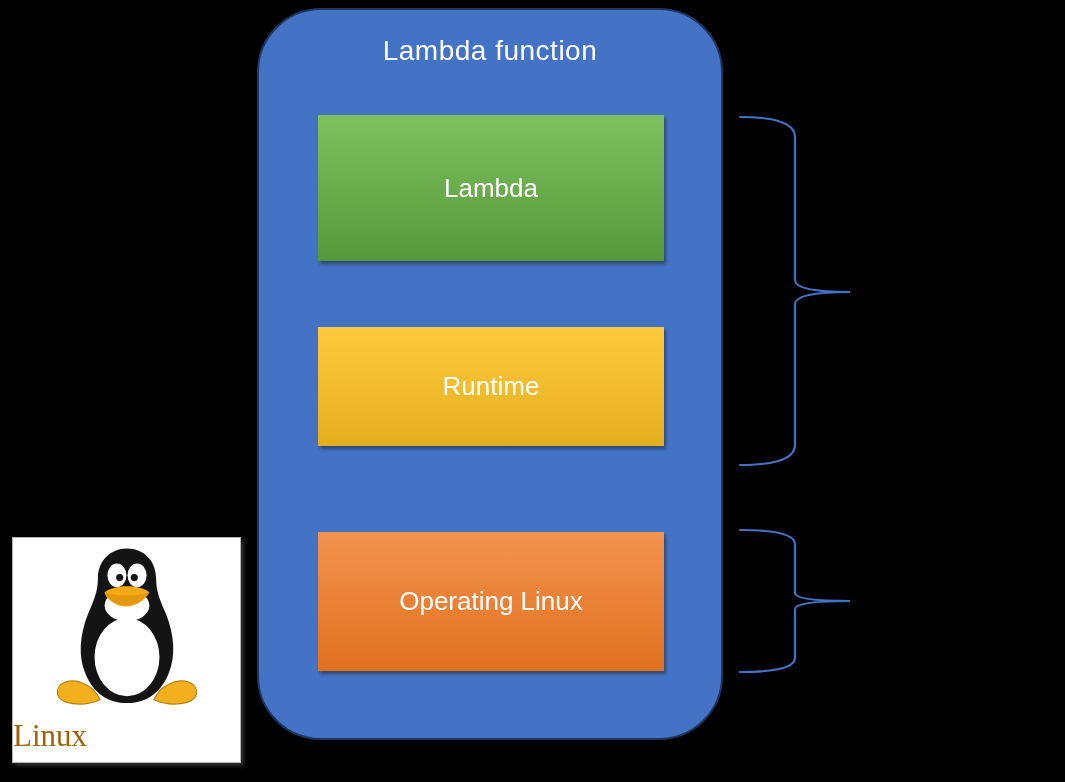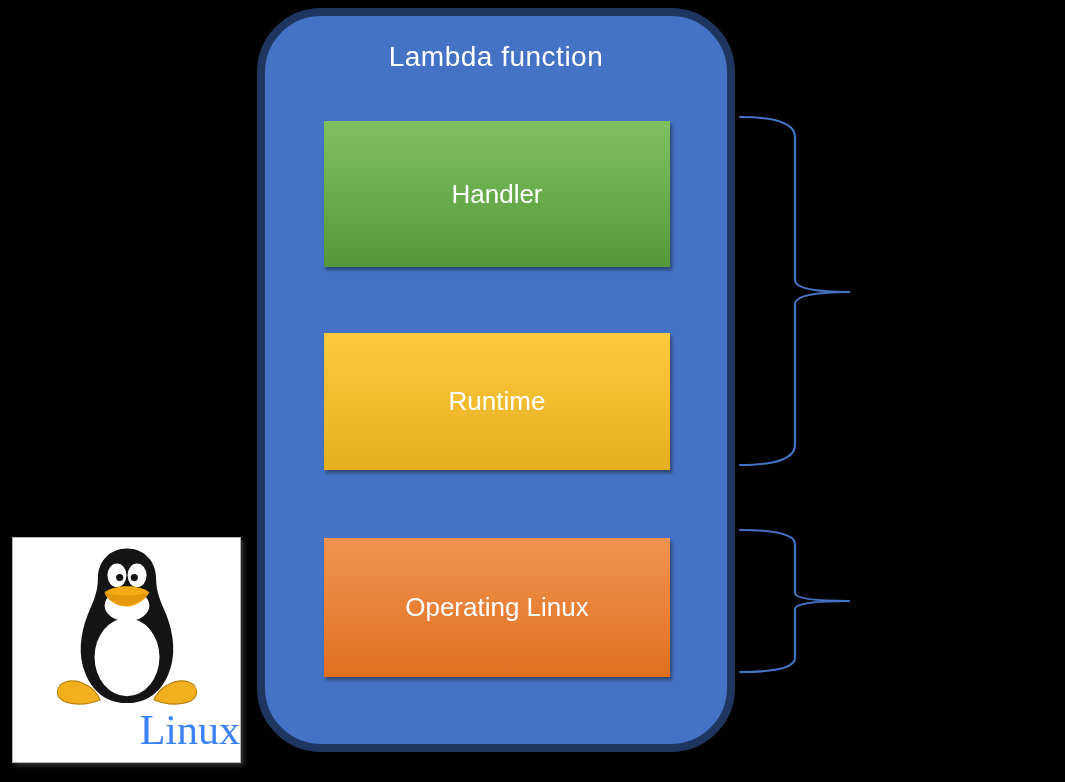--- a/index.html
+++ b/index.html
@@ -18,21 +18,21 @@
     background: #000000;
   }
   
   .lambda-container {
     position: absolute;
     left: 257px;
     top: 8px;
     width: 462px;
     height: 728px;
     background: #4472C4;
-    border: 8px solid #14532d;
+    border: 2px solid #14532d;
     border-radius: 64px;
   }
   .lambda-title {
     position: absolute;
     top: 25px;
     left: 0;
     width: 100%;
     text-align: center;
     color: #ffffff;
     font-size: 28px;
@@ -44,21 +44,21 @@
     left: 59px;
     width: 346px;
     display: flex;
     align-items: center;
     justify-content: center;
     color: #ffffff;
     font-size: 26px;
     box-shadow: 2px 3px 3px rgba(20,20,20,0.45);
   }
   .layer-handler  { top: 105px; height: 146px; }
-  .layer-runtime  { top: 317px; height: 137px; }
+  .layer-runtime  { top: 317px; height: 119px; }
   .layer-os       { top: 522px; height: 139px; }
   
   .brace {
     position: absolute;
     overflow: visible;
   }
   .brace path {
     fill: none;
     stroke-width: 2.2px;
     stroke-linecap: round;
@@ -84,36 +84,36 @@
     left: 0;
     width: 100%;
     display: flex;
     justify-content: center;
   }
   .linux-caption {
     position: absolute;
     bottom: 8px;
     left: 0;
     width: 100%;
-    text-align: right;
+    text-align: left;
     font-family: "Liberation Serif", serif;
-    font-size: 42px;
-    color: #3b82f6;
+    font-size: 31px;
+    color: #a16207;
   }
 </style>
 </head>
 <body>
 
 <div class="stage">
 
   <div class="lambda-container" style="background: rgb(68, 114, 196); border-color: rgb(31, 54, 97);">
     <div class="lambda-title">Lambda function</div>
 
     <div class="layer layer-handler" style="background: linear-gradient(rgb(127, 193, 94) 0%, rgb(85, 152, 59) 100%);">
-      <span>Handler</span>
+      <span>Lambda</span>
     </div>
 
     <div class="layer layer-runtime" style="background: linear-gradient(rgb(255, 201, 63) 0%, rgb(228, 175, 30) 100%);">
       <span>Runtime</span>
     </div>
 
     <div class="layer layer-os" style="background: linear-gradient(rgb(242, 147, 80) 0%, rgb(224, 112, 30) 100%);">
       <span>Operating Linux</span>
     </div>
   </div>

